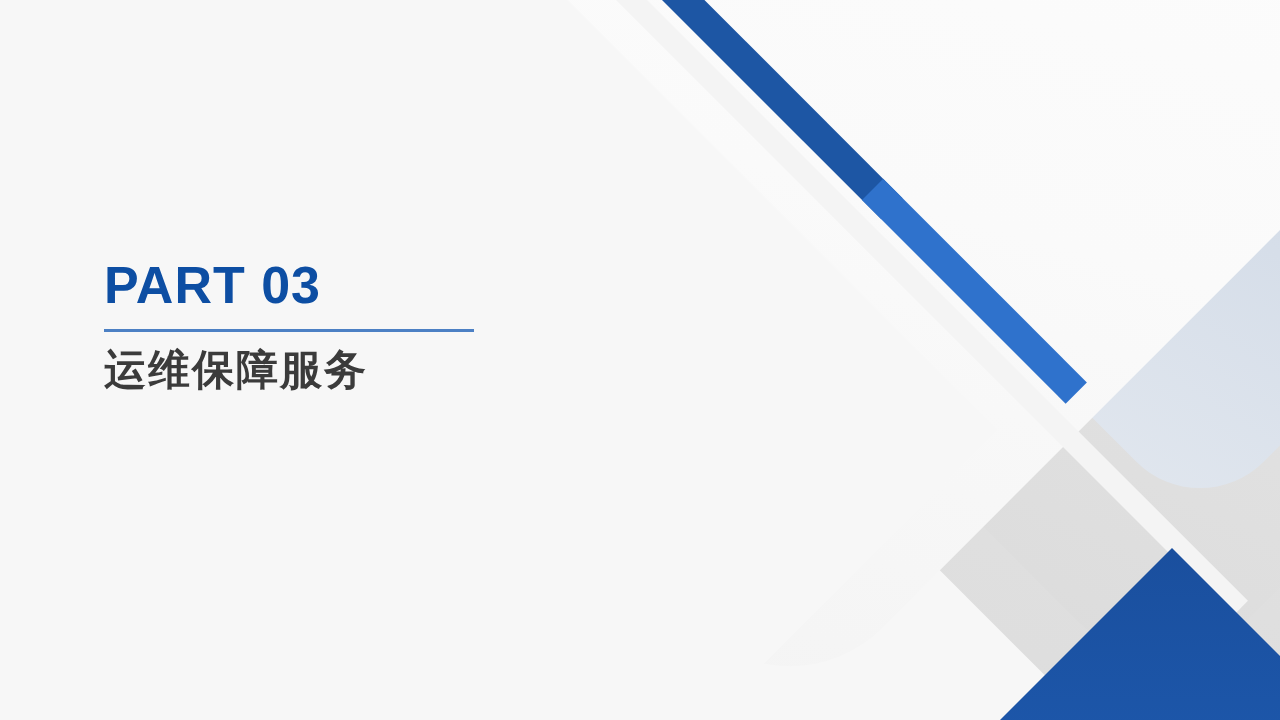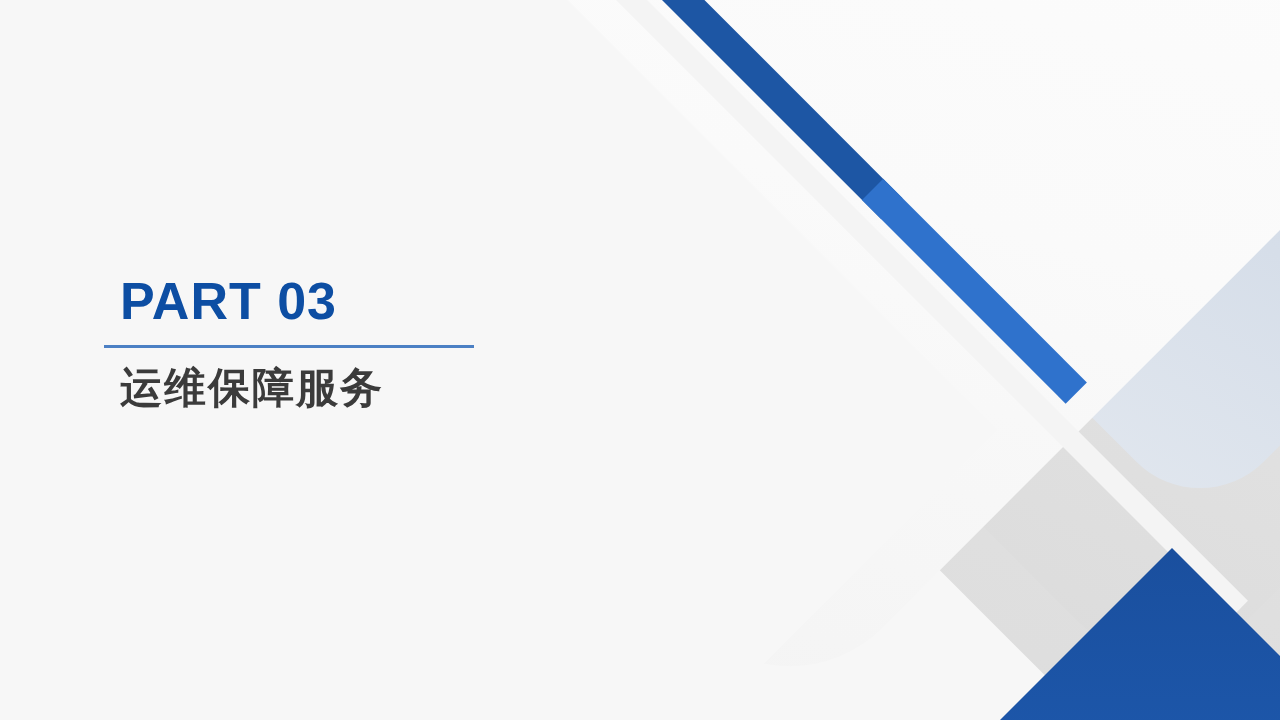--- a/index.html
+++ b/index.html
@@ -139,38 +139,38 @@
     top: 258px;
     width: 520px;
   }
 
   .part-label {
     font-size: 52px;
     font-weight: bold;
     letter-spacing: 1px;
     color: #0d4ea3;
     line-height: 1.05;
-    margin: 16px;
+    margin: 0;
     white-space: nowrap;
   }
 
   .title-divider {
     width: 370px;
     height: 3px;
     background: #4c80c4;
     margin: 16px 0 14px 0;
   }
 
   .section-title {
     font-size: 42px;
     font-weight: bold;
     color: #3b3b3b;
     letter-spacing: 2px;
     line-height: 1.15;
-    margin: 16px;
+    margin: 0;
     white-space: nowrap;
   }
 </style>
 </head>
 <body>
 
 <div id="slide">
 
   <div class="deco-layer">
     <div class="shape-gray-outer"></div>

